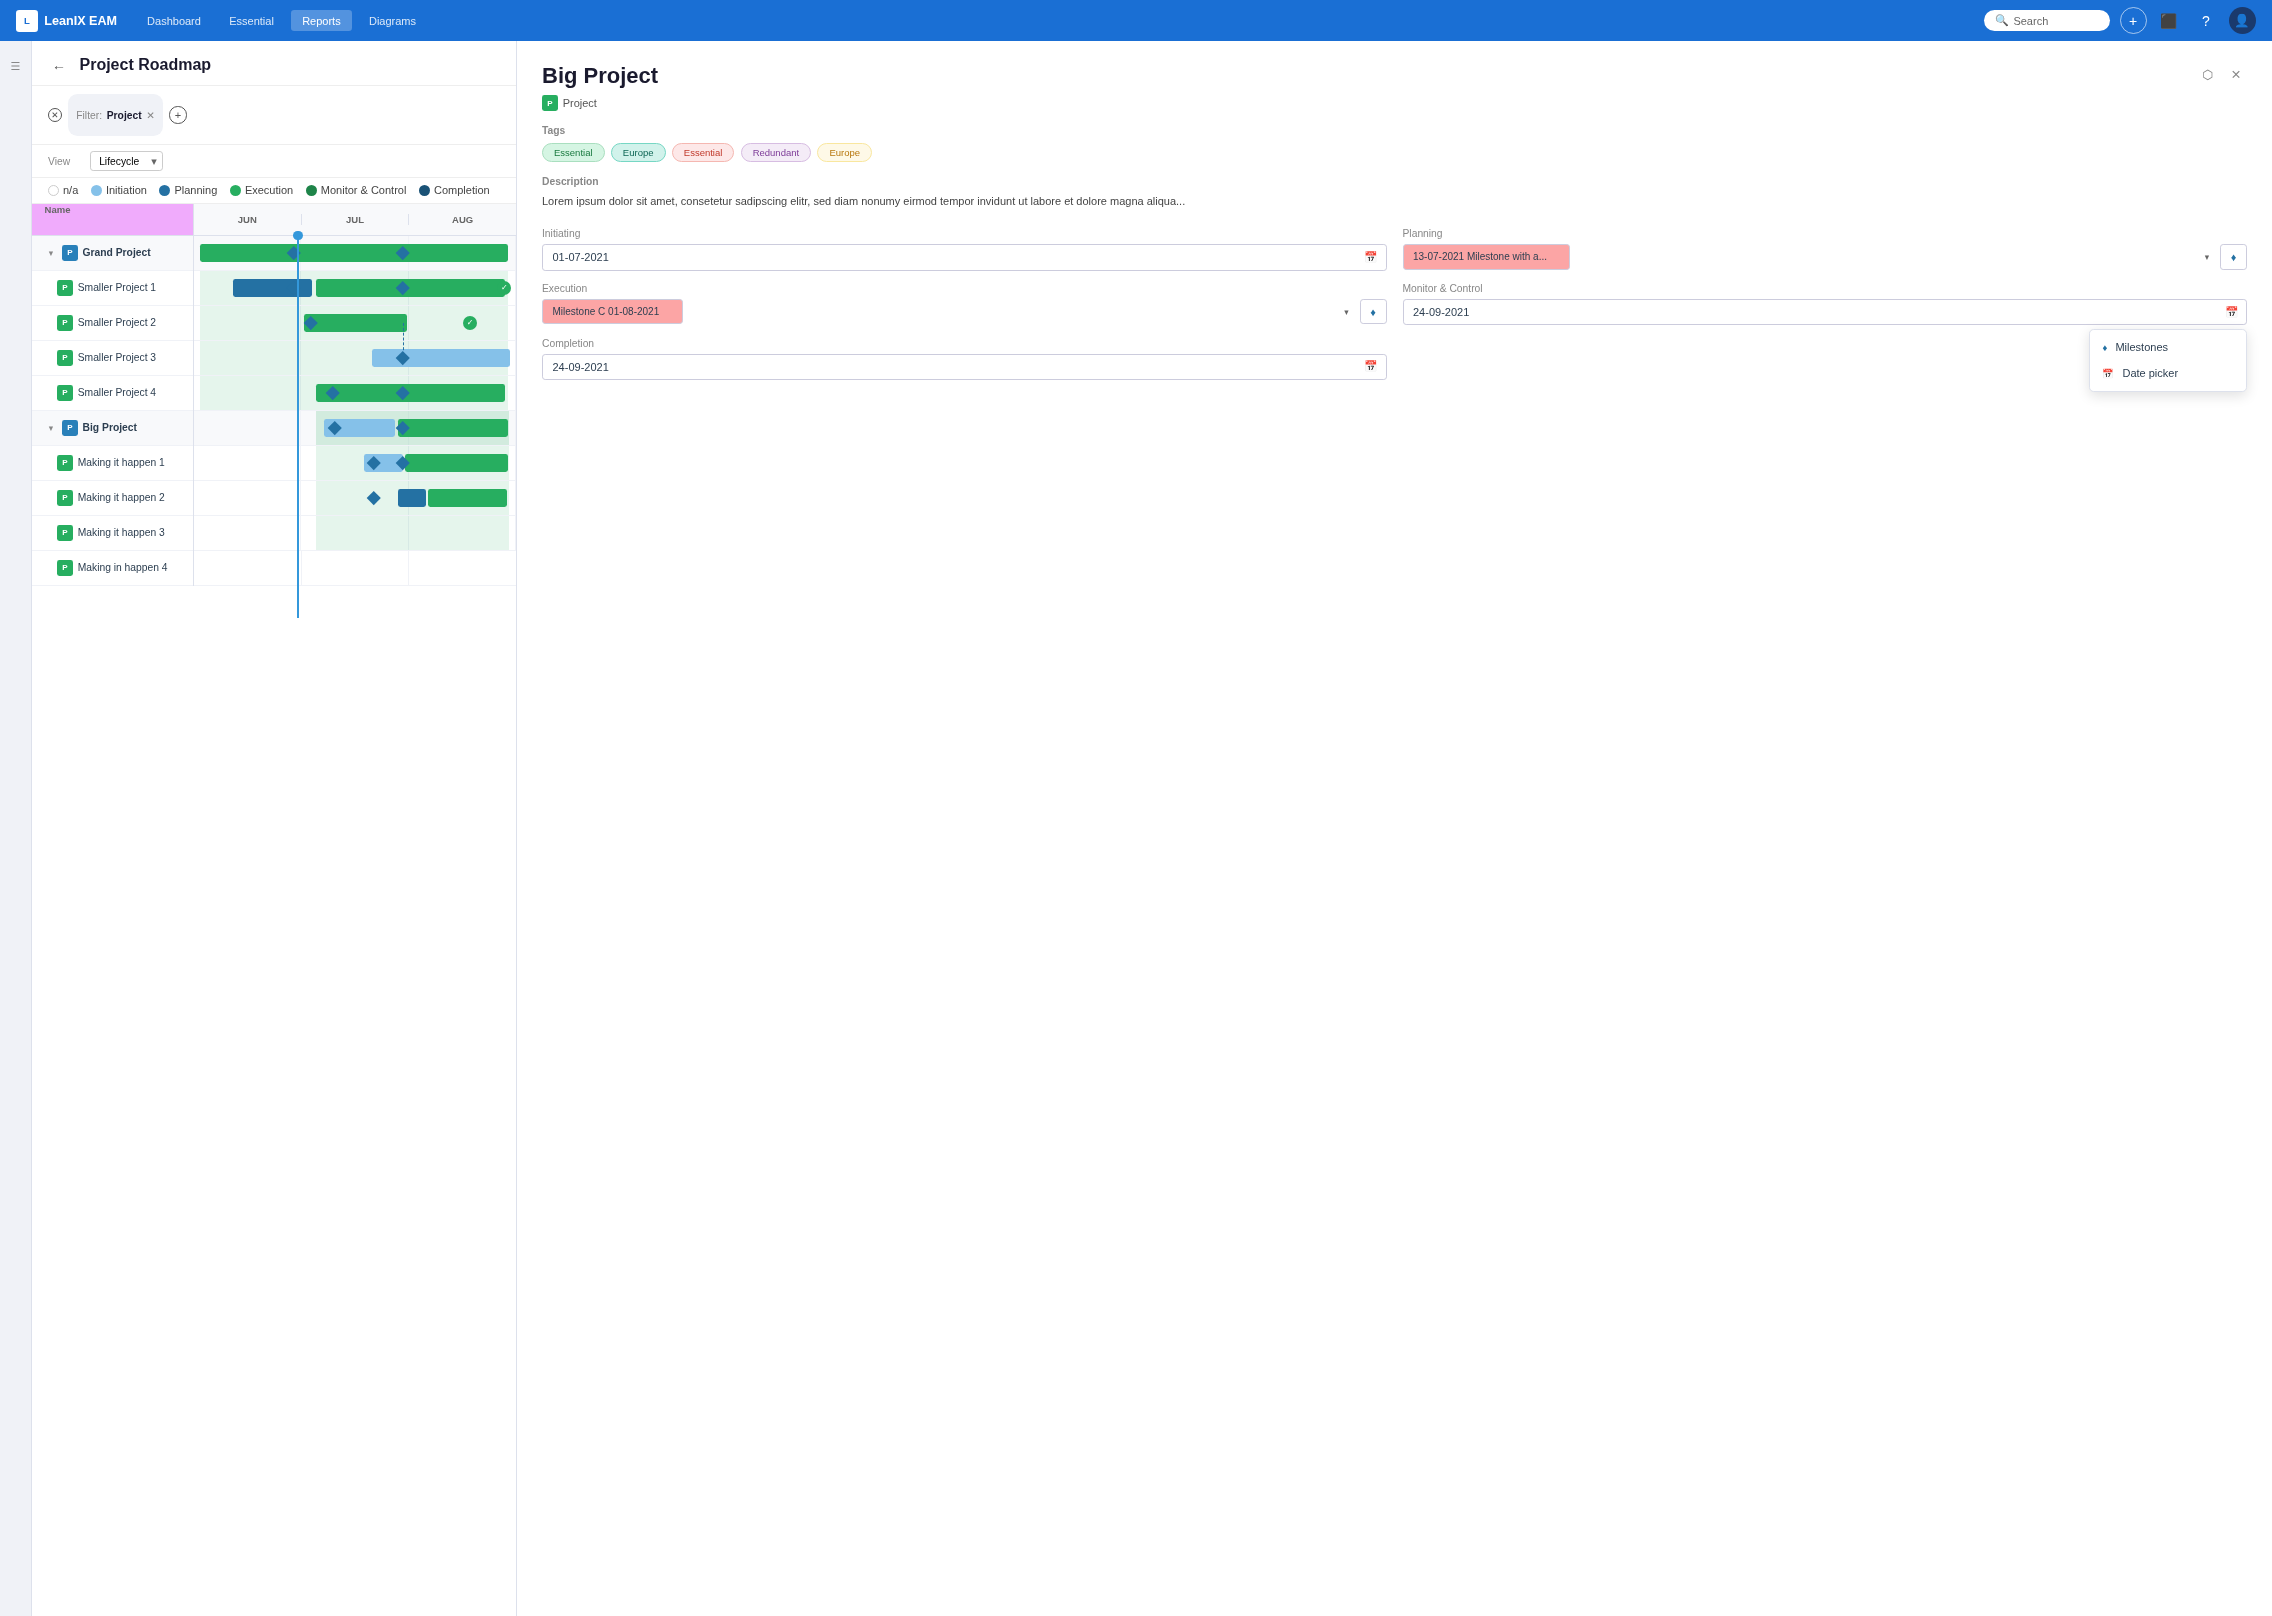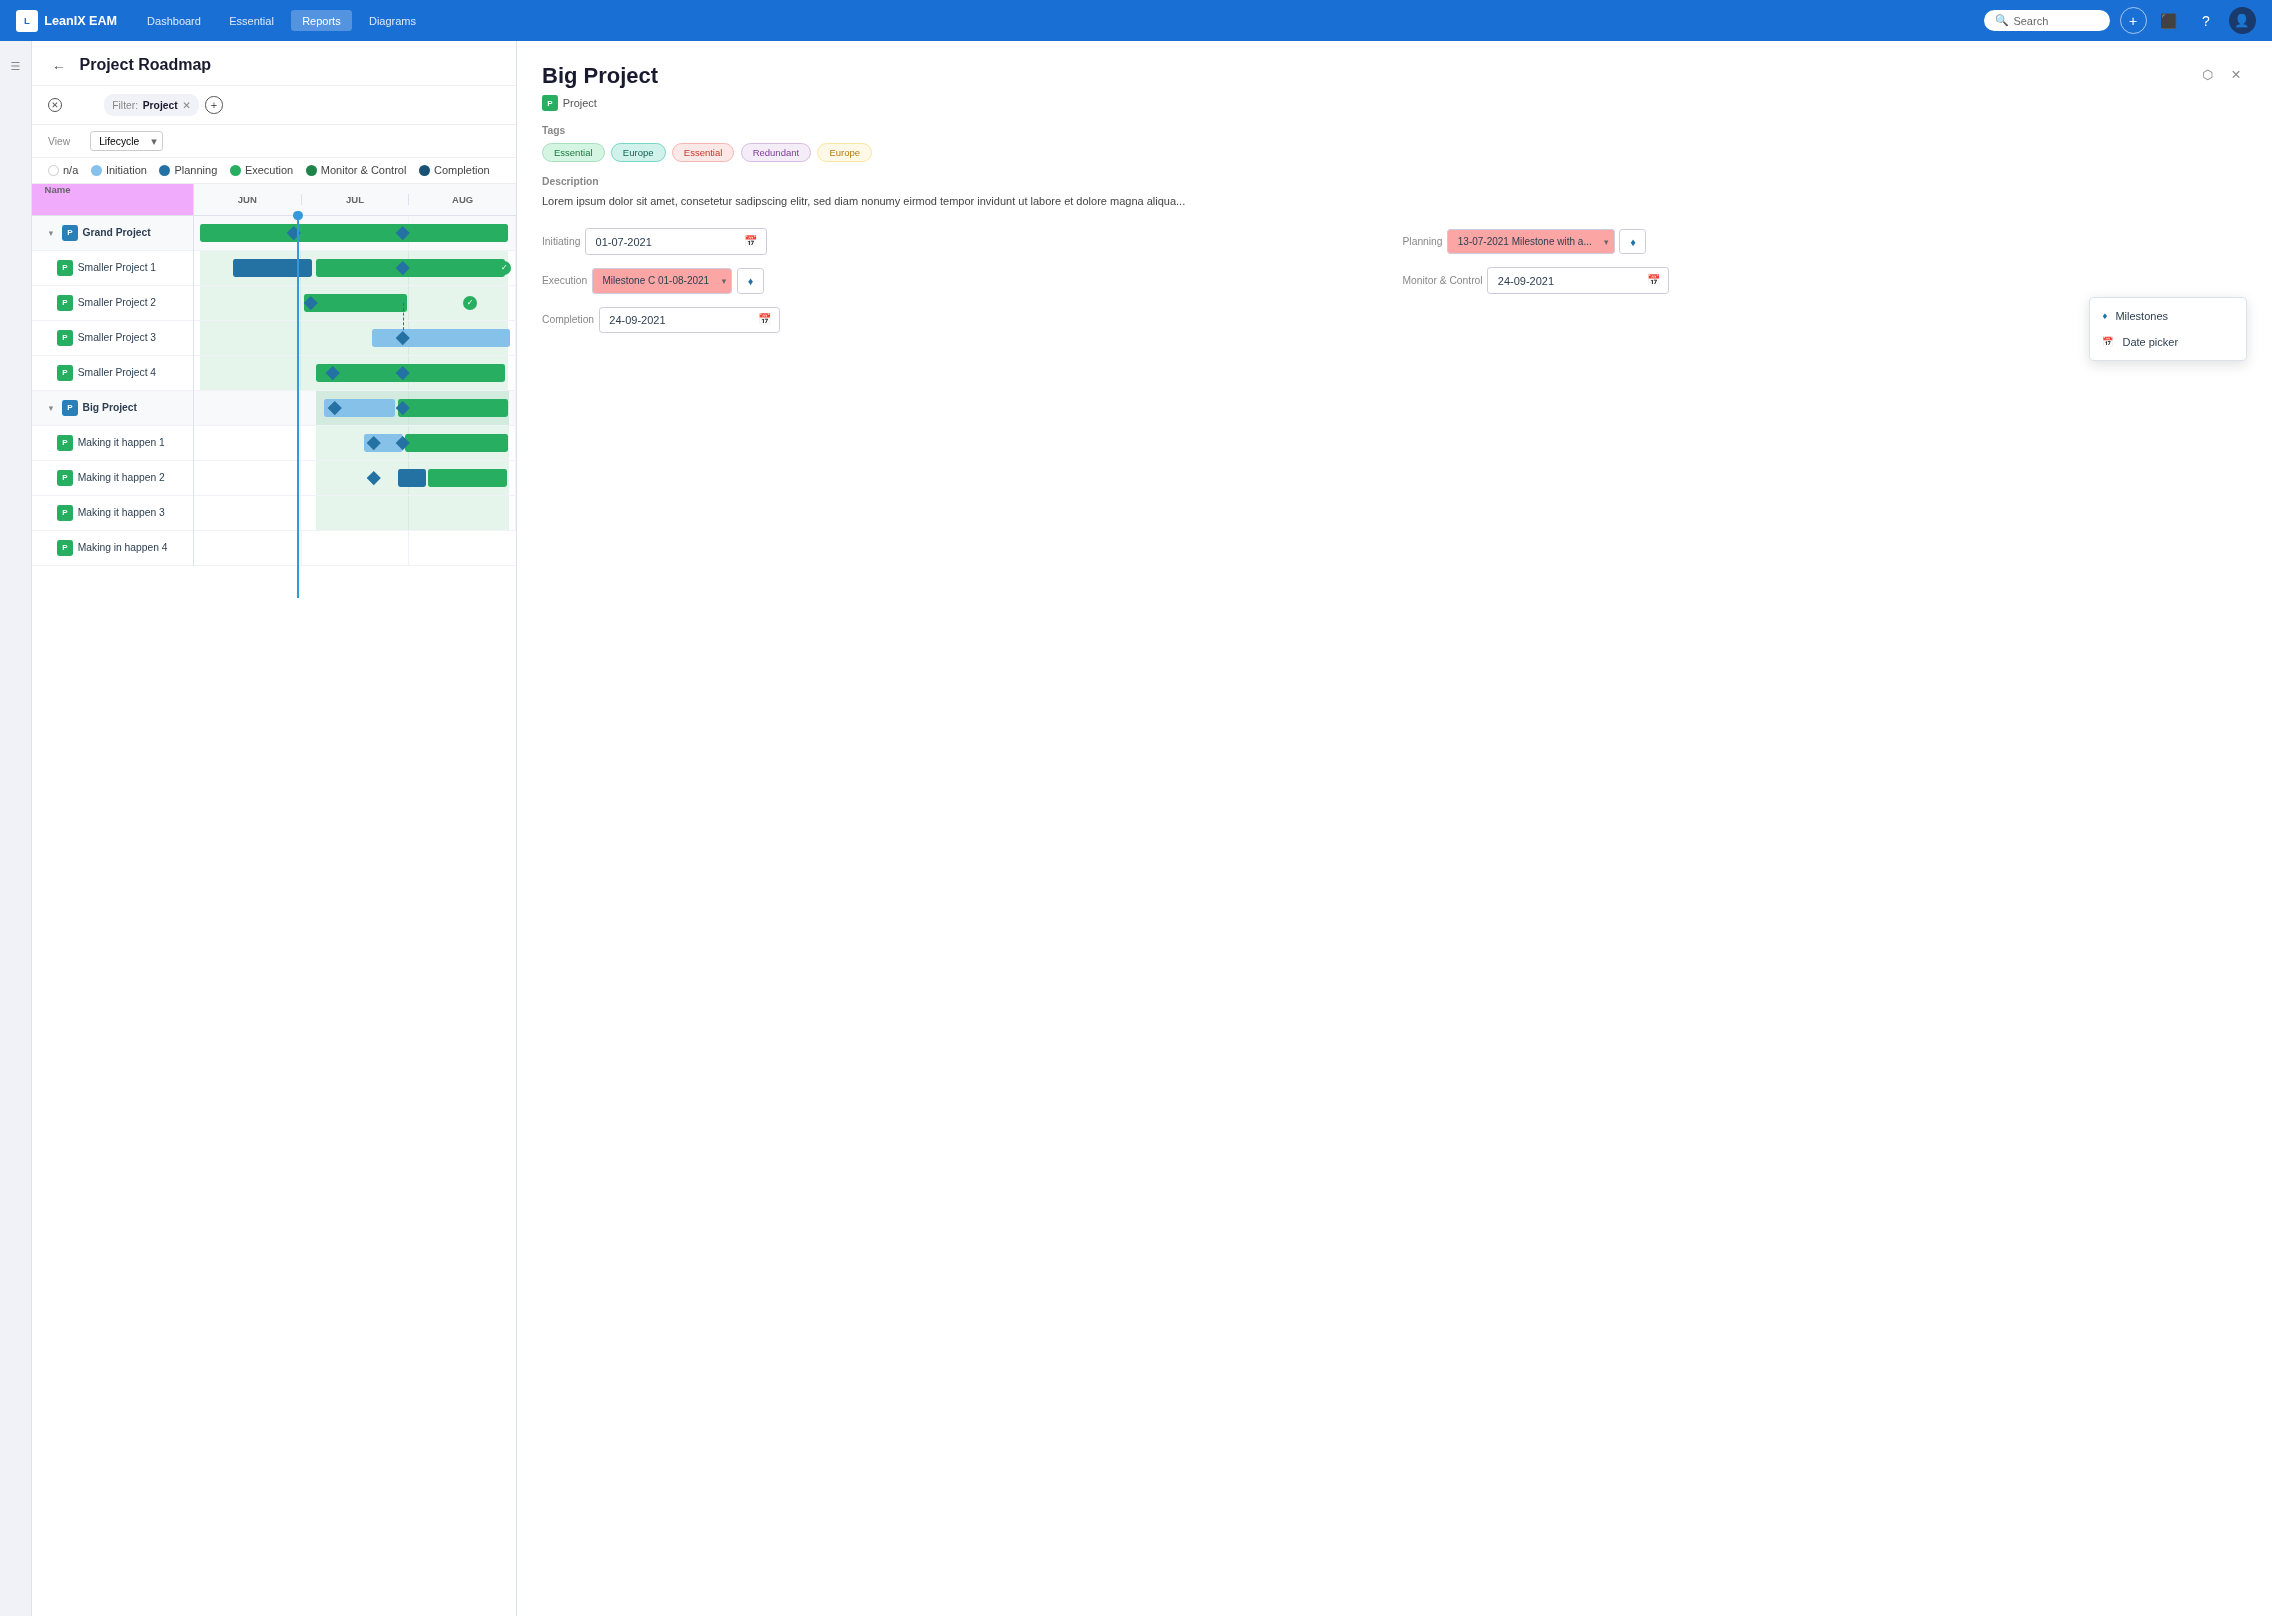--- a/index.html
+++ b/index.html
@@ -159,26 +159,25 @@
       border-radius: 50%;
       border: 1.2px solid #555;
       display: flex; align-items: center; justify-content: center;
       cursor: pointer;
       font-size: 8.7px;
       color: #555;
     }
     .filter-tag {
       background: #f0f2f7;
       border-radius: 9.5px;
-      padding: 5px 8px;
+      padding: 15px 8px;
       font-size: 10.3px;
       display: flex;
       align-items: flex-end;
       gap: 4.7px;
-      margin-left: 36px;
     }
     .filter-tag .filter-label { color: #888; }
     .filter-tag .filter-value { font-weight: 600; color: #1a1a2e; }
     .filter-tag .remove-tag { color: #888; cursor: pointer; }
     .add-filter {
       width: 17.4px; height: 17.4px;
       border-radius: 50%;
       border: 1.2px solid #555;
       display: flex; align-items: center; justify-content: center;
       cursor: pointer;
@@ -481,21 +480,21 @@
       line-height: 1.6;
       margin-bottom: 17.4px;
     }
 
     
     .fields-grid {
       display: grid;
       grid-template-columns: 1fr 1fr;
       gap: 12.6px 16px;
     }
-    .field-group { display: flex; flex-direction: row; gap: 4.7px; align-items: center; }
+    .field-group { display: flex; flex-direction: column; gap: 4.7px; }
     .field-label { font-size: 10.3px; color: #888; font-weight: 500; }
     .field-input-wrap {
       position: relative;
       display: flex;
       align-items: center;
     }
     .field-input {
       width: 100%;
       border: 0.8px solid #ccd;
       border-radius: 3.2px;

